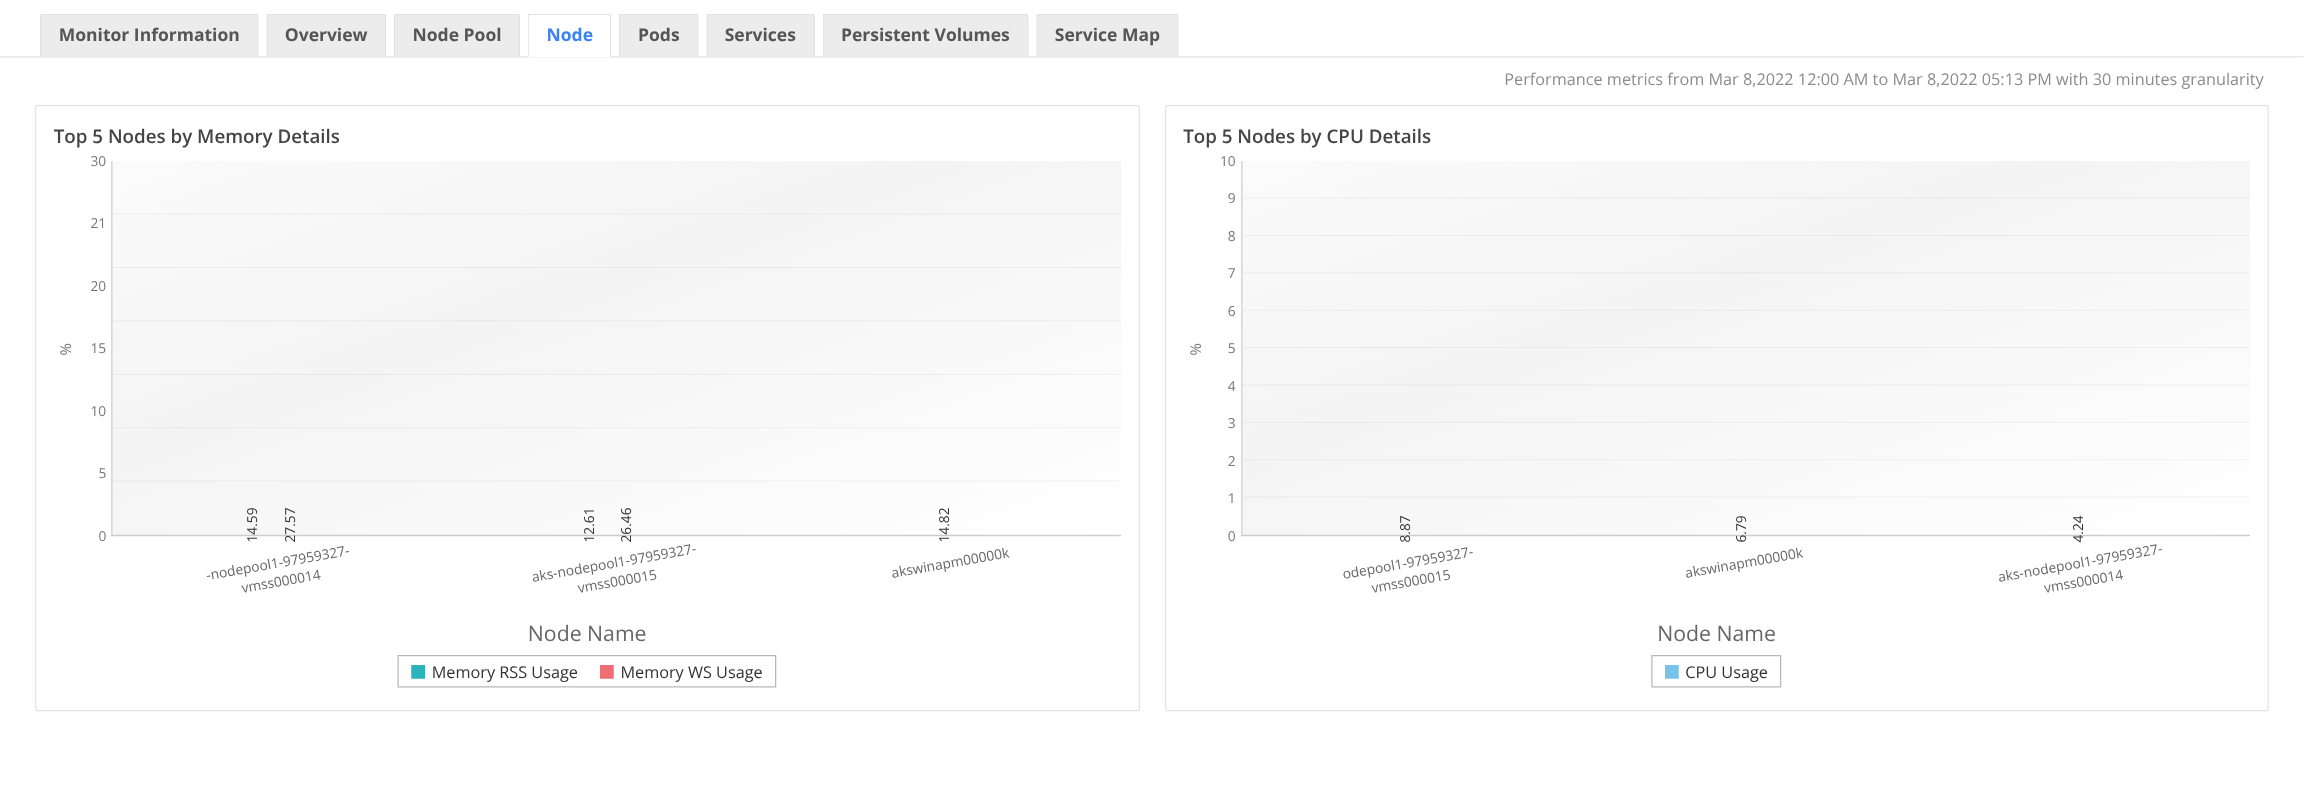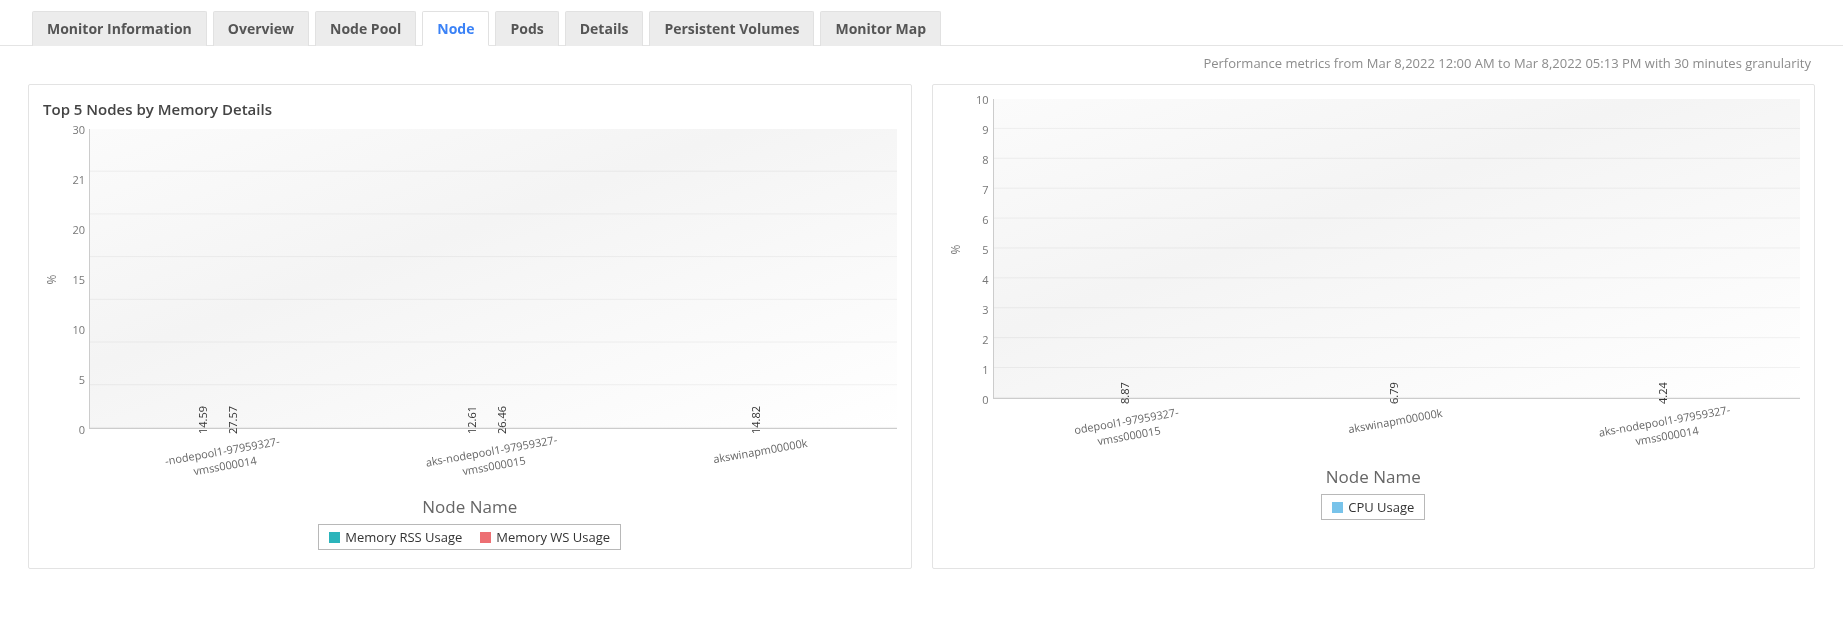--- a/index.html
+++ b/index.html
@@ -170,23 +170,23 @@
 </style>
 </head>
 <body>
 
 <div class="tabs" id="tabs-bar">
     <div class="tab">Monitor Information</div>
     <div class="tab">Overview</div>
     <div class="tab">Node Pool</div>
     <div class="tab active">Node</div>
     <div class="tab">Pods</div>
-    <div class="tab">Details</div>
+    <div class="tab">Services</div>
     <div class="tab">Persistent Volumes</div>
-    <div class="tab">Monitor Map</div>
+    <div class="tab">Service Map</div>
   </div>
 
 <div class="subtext">Performance metrics from Mar 8,2022 12:00 AM to Mar 8,2022 05:13 PM with 30 minutes granularity</div>
 
 <div class="charts-row">
 
   <div class="chart-card">
     <div class="chart-title">Top 5 Nodes by Memory Details</div>
     <div class="chart-body">
       <div class="ylab">
@@ -239,20 +239,21 @@
           <span>Memory RSS Usage</span>
         </div>
         <div class="legend-item">
           <span class="swatch coral"></span>
           <span>Memory WS Usage</span>
         </div>
       </div>
   </div>
 
   <div class="chart-card">
+    <div class="chart-title">Top 5 Nodes by CPU Details</div>
     <div class="chart-body">
       <div class="ylab">
           <span>%</span>
         </div>
       <div class="yticks" id="cpu-yticks">
           <div class="ytick" style="bottom: 0%;">0</div>
           <div class="ytick" style="bottom: 10%;">1</div>
           <div class="ytick" style="bottom: 20%;">2</div>
           <div class="ytick" style="bottom: 30%;">3</div>
           <div class="ytick" style="bottom: 40%;">4</div>

